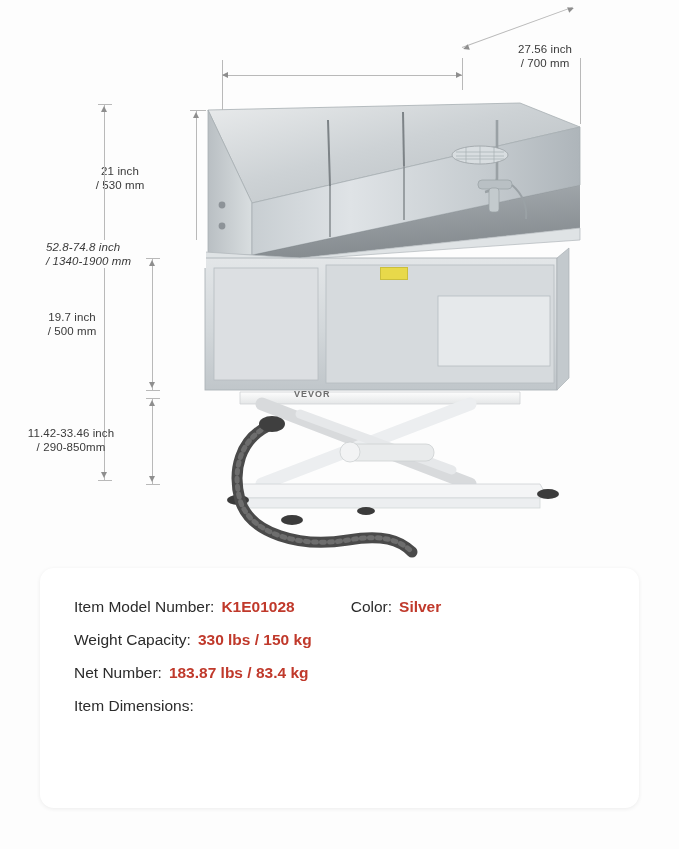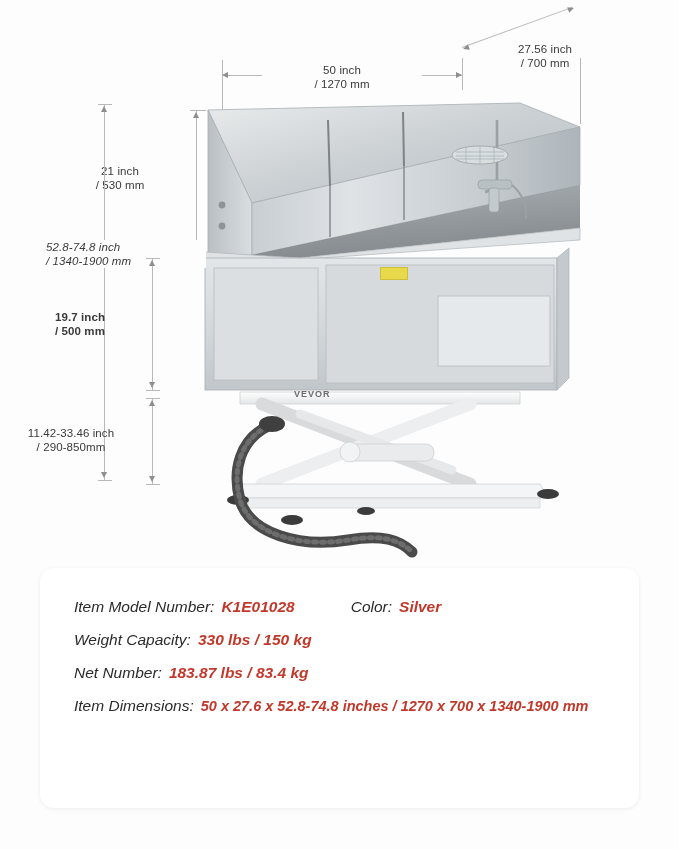--- a/index.html
+++ b/index.html
@@ -87,24 +87,23 @@
     height: 240px;
     background: #ffffff;
     border-radius: 14px;
     box-shadow: 0 1px 4px rgba(0,0,0,0.07);
   }
   .spec-rows {
     padding: 30px 0 0 34px;
   }
   .spec-row {
     display: flex;
-    align-items: center;
+    align-items: flex-start;
     margin-bottom: 15px;
     font-size: 15.5px;
-    font-style: italic;
   }
   .spec-key {
     color: #2b2b2b;
     white-space: nowrap;
   }
   .spec-val {
     color: #c0392b;
     font-weight: bold;
     margin-left: 7px;
     white-space: nowrap;
@@ -240,22 +239,20 @@
     </svg>
 
     <div id="vevor-logo">VEVOR</div>
     <div id="warn-label"></div>
 
     <div class="rule v" style="left:222px; top:60px; height:50px;"></div>
     <div class="rule v" style="left:462px; top:58px; height:32px;"></div>
     <div class="rule h" style="left:222px; top:75px; width:240px;"></div>
     <div class="arw left" style="left:222px; top:72px;"></div>
     <div class="arw right" style="left:456px; top:72px;"></div>
-    <div class="dim-label center" style="left:262px; top:63px; width:160px; background:#fdfdfd;">50 inch
-/ 1270 mm</div>
 
     <div class="rule v" style="left:462px; top:58px; height:22px;"></div>
     <div class="rule v" style="left:580px; top:58px; height:66px;"></div>
     <div class="rule h" style="left:462px; top:47px; width:118px; transform:rotate(-20deg); transform-origin:left center;"></div>
     <div class="arw left" style="left:463px; top:45px; transform:rotate(-20deg);"></div>
     <div class="arw right" style="left:568px; top:6px; transform:rotate(-20deg);"></div>
     <div class="dim-label center" style="left:470px; top:42px; width:150px;">27.56 inch
 / 700 mm</div>
 
     <div class="rule v" style="left:196px; top:110px; height:146px;"></div>
@@ -272,21 +269,21 @@
     <div class="arw up" style="left:101px; top:106px;"></div>
     <div class="arw down" style="left:101px; top:472px;"></div>
     <div class="dim-label" style="left:46px; top:240px; width:160px; background:#fdfdfd;font-style:italic;">52.8-74.8 inch
 / 1340-1900 mm</div>
 
     <div class="rule v" style="left:152px; top:258px; height:132px;"></div>
     <div class="rule h" style="left:146px; top:258px; width:14px;"></div>
     <div class="rule h" style="left:146px; top:390px; width:14px;"></div>
     <div class="arw up" style="left:149px; top:260px;"></div>
     <div class="arw down" style="left:149px; top:382px;"></div>
-    <div class="dim-label right" style="left:20px; top:310px; width:120px;font-weight:bold;">19.7 inch
+    <div class="dim-label right" style="left:12px; top:310px; width:120px;">19.7 inch
 / 500 mm</div>
 
     <div class="rule v" style="left:152px; top:398px; height:86px;"></div>
     <div class="rule h" style="left:146px; top:398px; width:14px;"></div>
     <div class="rule h" style="left:146px; top:484px; width:14px;"></div>
     <div class="arw up" style="left:149px; top:400px;"></div>
     <div class="arw down" style="left:149px; top:476px;"></div>
     <div class="dim-label right" style="left:-10px; top:426px; width:162px;">11.42-33.46 inch
 / 290-850mm</div>
   </div>
@@ -307,19 +304,18 @@
         <span class="spec-val">330 lbs / 150 kg</span>
       </div>
 
       <div class="spec-row">
         <span class="spec-key">Net Number:</span>
         <span class="spec-val">183.87 lbs / 83.4 kg</span>
       </div>
 
       <div class="spec-row">
         <span class="spec-key">Item Dimensions:</span>
-        <span class="spec-val small">50 x 27.6 x 52.8-74.8 inches / 1270 x 700 x 1340-1900 mm</span>
       </div>
 
     </div>
   </div>
 
 </div>
 
 </body></html>

